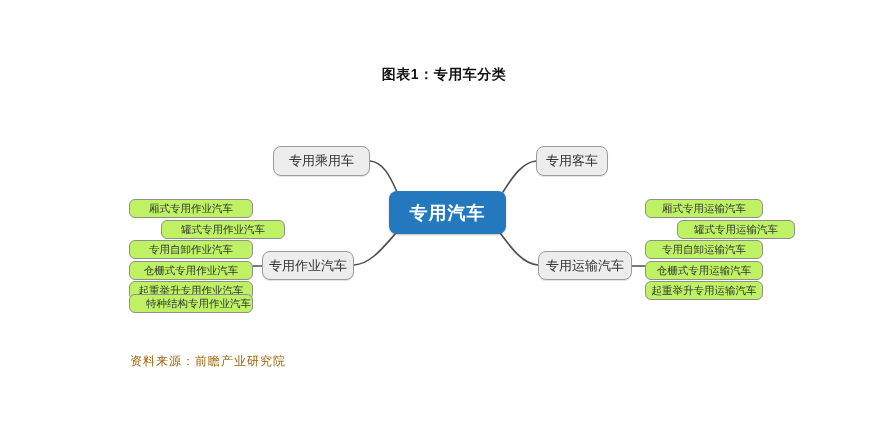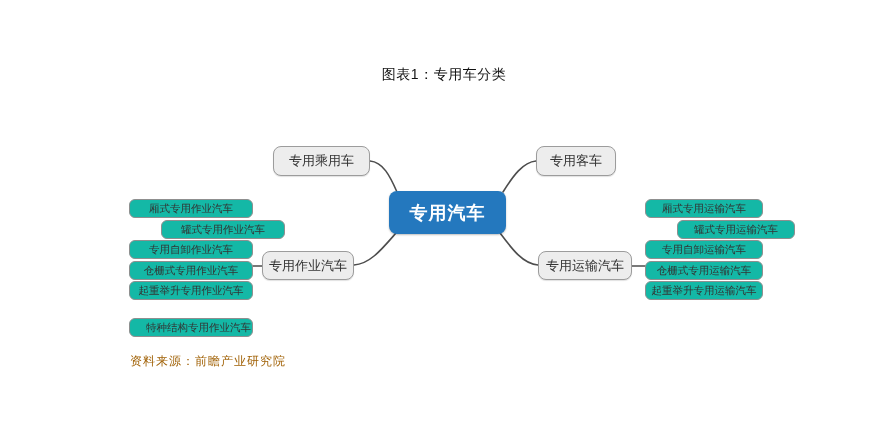--- a/index.html
+++ b/index.html
@@ -15,21 +15,21 @@
     background: #ffffff;
     overflow: hidden;
   }
   .chart-title {
     position: absolute;
     top: 66px;
     left: 0;
     width: 100%;
     text-align: center;
     font-size: 14px;
-    font-weight: normal;
+    font-weight: bold;
     color: #111111;
     letter-spacing: 0.5px;
   }
   svg.connectors {
     position: absolute;
     top: 0;
     left: 0;
     width: 888px;
     height: 444px;
   }
@@ -59,47 +59,47 @@
   }
   .node.branch {
     background: var(--branch-bg, #ededed);
     border: 1px solid var(--branch-border, #9c9c9c);
     border-radius: 8px;
     color: #333333;
     font-size: 13px;
     box-shadow: 0 1px 1px rgba(0,0,0,0.12);
   }
   .node.branch.tl { left: 273px; top: 146px; width: 97px; height: 30px; }
-  .node.branch.tr { left: 536px; top: 146px; width: 80px; height: 30px; }
+  .node.branch.tr { left: 536px; top: 146px; width: 72px; height: 30px; }
   .node.branch.ml { left: 262px; top: 251px; width: 92px; height: 29px; }
   .node.branch.mr { left: 538px; top: 251px; width: 94px; height: 29px; }
   .leaf {
     position: absolute;
     width: 124px;
     height: 19px;
     box-sizing: border-box;
-    background: #14b8a6;
+    background: #bef264;
     border: 1px solid var(--leaf-border, #8f8f8f);
     border-radius: 6px;
     display: flex;
     align-items: center;
     justify-content: center;
     font-size: 10.5px;
     color: #333333;
     white-space: nowrap;
     overflow: hidden;
   }
   .leaf.l { left: 129px; }
   .leaf.r { left: 645px; width: 118px; }
   .leaf.row0 { top: 199px; }
   .leaf.row1 { top: 220px; margin-left: 32px; }
   .leaf.row2 { top: 240px; }
   .leaf.row3 { top: 261px; }
   .leaf.row4 { top: 281px; }
-  .leaf.row5 { top: 318px; padding-left: 15px; }
+  .leaf.row5 { top: 294px; padding-left: 15px; }
   .source-line {
     position: absolute;
     left: 130px;
     top: 353px;
     font-size: 12px;
     color: #a16207;
     letter-spacing: 1px;
   }
 </style>
 </head>

